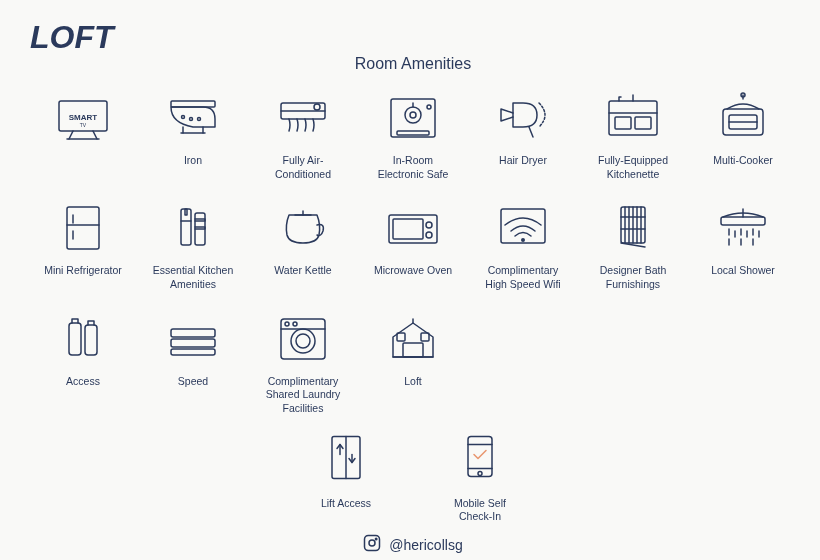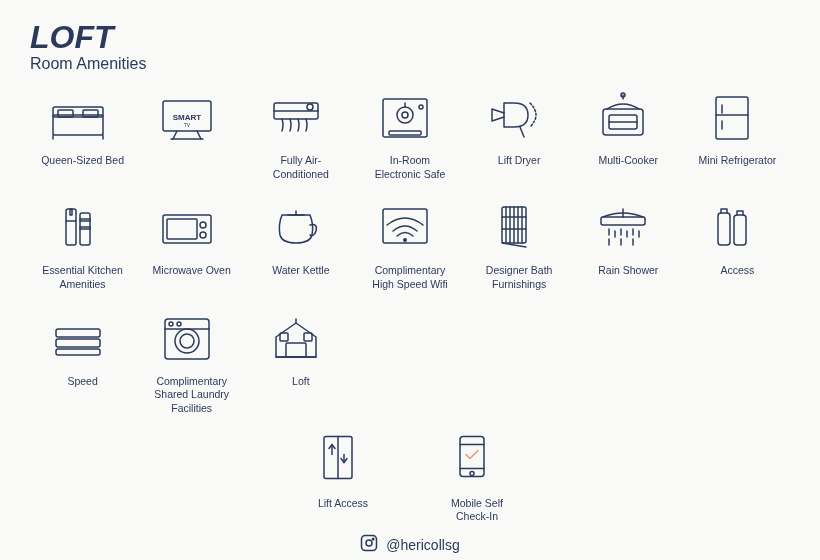--- a/index.html
+++ b/index.html
@@ -6,58 +6,59 @@
     body {
       width: 820px;
       height: 560px;
       background: #f9f9f7;
       font-family: 'Arial', sans-serif;
       overflow: hidden;
     }
     .page {
       width: 820px;
       height: 560px;
-      padding: 20px 30px 10px 30px;
+      padding: 20px 24px 10px 30px;
       display: flex;
       flex-direction: column;
     }
     .header {
       margin-bottom: 8px;
     }
     .title-loft {
       font-size: 32px;
       font-style: italic;
       font-weight: bold;
       color: #2b3a5c;
       line-height: 1.1;
     }
     .title-sub {
       font-size: 16px;
       color: #2b3a5c;
       font-weight: normal;
+      text-align: center;
     }
     .amenities-grid {
       display: grid;
       grid-template-columns: repeat(7, 1fr);
       gap: 6px 4px;
       flex: 1;
     }
     .amenity-item {
       display: flex;
       flex-direction: column;
       align-items: center;
       text-align: center;
       padding: 4px 2px;
     }
     .icon-box {
       width: 70px;
       height: 65px;
       display: flex;
       align-items: center;
-      justify-content: flex-start;
+      justify-content: center;
       margin-bottom: 4px;
     }
     .icon-box svg {
       width: 60px;
       height: 58px;
     }
     .amenity-label {
       font-size: 10.5px;
       color: #2b3a5c;
       line-height: 1.3;
@@ -93,47 +94,49 @@
 <body>
 
 <div class="page">
   <div class="header">
     <div class="title-loft">LOFT</div>
     <div class="title-sub">Room Amenities</div>
   </div>
 
   <div class="amenities-grid">
 
-    <div class="amenity-item">
-      <div class="icon-box">
-        <svg viewBox="0 0 60 50">
-            <rect x="5" y="22" width="50" height="20" rx="2" class="stroke"></rect>
-            <rect x="5" y="14" width="50" height="10" rx="2" class="stroke"></rect>
-            <line x1="5" y1="42" x2="5" y2="46" class="stroke"></line>
-            <line x1="55" y1="42" x2="55" y2="46" class="stroke"></line>
-            <rect x="10" y="17" width="15" height="7" rx="1" class="stroke"></rect>
-            <rect x="35" y="17" width="15" height="7" rx="1" class="stroke"></rect>
-          </svg>
-      </div>
-      <div class="amenity-label">Queen-Sized Bed</div>
-    </div>
 
     <div class="amenity-item">
       <div class="icon-box">
         <svg viewBox="0 0 60 50">
             <rect x="6" y="8" width="48" height="30" rx="2" class="stroke"></rect>
             <line x1="20" y1="38" x2="16" y2="46" class="stroke"></line>
             <line x1="40" y1="38" x2="44" y2="46" class="stroke"></line>
             <line x1="14" y1="46" x2="46" y2="46" class="stroke"></line>
             <text x="30" y="27" text-anchor="middle" font-size="8" fill="#2b3a5c" font-weight="bold">SMART</text>
             <text x="30" y="34" text-anchor="middle" font-size="5" fill="#2b3a5c">TV</text>
           </svg>
       </div>
     </div>
 
+    <div class="amenity-item">
+      <div class="icon-box">
+        <svg viewBox="0 0 60 50">
+            <rect x="8" y="8" width="44" height="6" rx="1" class="stroke"></rect>
+            <path d="M8 14 Q8 30 30 34 L52 34 L52 26 Q52 14 40 14 Z" class="stroke"></path>
+            <line x1="20" y1="34" x2="20" y2="40" class="stroke"></line>
+            <line x1="40" y1="34" x2="40" y2="40" class="stroke"></line>
+            <line x1="18" y1="40" x2="42" y2="40" class="stroke"></line>
+            <circle cx="20" cy="24" r="1.5" class="stroke"></circle>
+            <circle cx="28" cy="26" r="1.5" class="stroke"></circle>
+            <circle cx="36" cy="26" r="1.5" class="stroke"></circle>
+          </svg>
+      </div>
+      <div class="amenity-label">Iron</div>
+    </div>
 
     <div class="amenity-item">
       <div class="icon-box">
         <svg viewBox="0 0 60 50">
             <rect x="8" y="10" width="44" height="16" rx="2" class="stroke"></rect>
             <line x1="8" y1="18" x2="52" y2="18" class="stroke"></line>
             <path d="M16 26 Q18 32 16 38" class="stroke"></path>
             <path d="M24 26 Q26 32 24 38" class="stroke"></path>
             <path d="M32 26 Q34 32 32 38" class="stroke"></path>
             <path d="M40 26 Q42 32 40 38" class="stroke"></path>
@@ -159,23 +162,36 @@
 
     <div class="amenity-item">
       <div class="icon-box">
         <svg viewBox="0 0 60 50">
             <path d="M30 10 Q44 10 44 22 Q44 34 30 34 L20 34 L20 10 Z" class="stroke"></path>
             <path d="M20 20 L8 16 L8 28 L20 24" class="stroke"></path>
             <line x1="36" y1="34" x2="40" y2="44" class="stroke"></line>
             <path d="M46 10 Q52 16 52 22 Q52 28 46 34" class="stroke" stroke-dasharray="2,2"></path>
           </svg>
       </div>
-      <div class="amenity-label">Lift Dryer</div>
-    </div>
-
+      <div class="amenity-label">Hair Dryer</div>
+    </div>
+
+    <div class="amenity-item">
+      <div class="icon-box">
+        <svg viewBox="0 0 60 50">
+            <rect x="6" y="8" width="48" height="34" rx="2" class="stroke"></rect>
+            <line x1="6" y1="20" x2="54" y2="20" class="stroke"></line>
+            <rect x="12" y="24" width="16" height="12" rx="1" class="stroke"></rect>
+            <rect x="32" y="24" width="16" height="12" rx="1" class="stroke"></rect>
+            <path d="M16 8 L16 4 L18 4" class="stroke"></path>
+            <path d="M30 8 L30 2" class="stroke"></path>
+          </svg>
+      </div>
+      <div class="amenity-label">Fully-Equipped<br>Kitchenette</div>
+    </div>
 
     <div class="amenity-item">
       <div class="icon-box">
         <svg viewBox="0 0 60 50">
             <rect x="10" y="16" width="40" height="26" rx="3" class="stroke"></rect>
             <path d="M14 16 Q30 6 46 16" class="stroke"></path>
             <line x1="30" y1="6" x2="30" y2="2" class="stroke"></line>
             <circle cx="30" cy="2" r="2" class="stroke"></circle>
             <rect x="16" y="22" width="28" height="14" rx="2" class="stroke"></rect>
             <line x1="16" y1="29" x2="44" y2="29" class="stroke"></line>
@@ -206,39 +222,39 @@
             <path d="M32 16 L42 16 L42 18 L32 18" class="stroke"></path>
             <path d="M32 24 L42 24 L42 26 L32 26" class="stroke"></path>
           </svg>
       </div>
       <div class="amenity-label">Essential Kitchen<br>Amenities</div>
     </div>
 
     <div class="amenity-item">
       <div class="icon-box">
         <svg viewBox="0 0 60 50">
+            <path d="M16 12 Q12 22 14 32 Q16 40 30 40 Q44 40 46 32 Q48 22 44 12 Z" class="stroke"></path>
+            <path d="M44 22 Q52 20 50 28 Q48 34 44 32" class="stroke"></path>
+            <line x1="22" y1="12" x2="38" y2="12" class="stroke"></line>
+            <line x1="30" y1="8" x2="30" y2="12" class="stroke"></line>
+          </svg>
+      </div>
+      <div class="amenity-label">Water Kettle</div>
+    </div>
+
+    <div class="amenity-item">
+      <div class="icon-box">
+        <svg viewBox="0 0 60 50">
             <rect x="6" y="12" width="48" height="28" rx="2" class="stroke"></rect>
             <rect x="10" y="16" width="30" height="20" rx="1" class="stroke"></rect>
             <circle cx="46" cy="22" r="3" class="stroke"></circle>
             <circle cx="46" cy="32" r="3" class="stroke"></circle>
           </svg>
       </div>
       <div class="amenity-label">Microwave Oven</div>
-    </div>
-
-    <div class="amenity-item">
-      <div class="icon-box">
-        <svg viewBox="0 0 60 50">
-            <path d="M16 12 Q12 22 14 32 Q16 40 30 40 Q44 40 46 32 Q48 22 44 12 Z" class="stroke"></path>
-            <path d="M44 22 Q52 20 50 28 Q48 34 44 32" class="stroke"></path>
-            <line x1="22" y1="12" x2="38" y2="12" class="stroke"></line>
-            <line x1="30" y1="8" x2="30" y2="12" class="stroke"></line>
-          </svg>
-      </div>
-      <div class="amenity-label">Water Kettle</div>
     </div>
 
     <div class="amenity-item">
       <div class="icon-box">
         <svg viewBox="0 0 60 50">
             <rect x="8" y="6" width="44" height="34" rx="2" class="stroke"></rect>
             <path d="M18 28 Q30 18 42 28" class="stroke"></path>
             <path d="M22 33 Q30 26 38 33" class="stroke"></path>
             <circle cx="30" cy="37" r="2" fill="#2b3a5c"></circle>
             <path d="M12 22 Q30 8 48 22" class="stroke"></path>
@@ -274,21 +290,21 @@
             <line x1="22" y1="28" x2="22" y2="34" class="stroke"></line>
             <line x1="28" y1="26" x2="28" y2="32" class="stroke"></line>
             <line x1="34" y1="28" x2="34" y2="34" class="stroke"></line>
             <line x1="40" y1="26" x2="40" y2="32" class="stroke"></line>
             <line x1="46" y1="28" x2="46" y2="34" class="stroke"></line>
             <line x1="16" y1="36" x2="16" y2="42" class="stroke"></line>
             <line x1="28" y1="36" x2="28" y2="42" class="stroke"></line>
             <line x1="40" y1="36" x2="40" y2="42" class="stroke"></line>
           </svg>
       </div>
-      <div class="amenity-label">Rain Shower</div>
+      <div class="amenity-label">Local Shower</div>
     </div>
 
     <div class="amenity-item">
       <div class="icon-box">
         <svg viewBox="0 0 60 50">
             <rect x="16" y="10" width="12" height="32" rx="3" class="stroke"></rect>
             <path d="M19 10 L19 6 L25 6 L25 10" class="stroke"></path>
             <rect x="32" y="12" width="12" height="30" rx="3" class="stroke"></rect>
             <path d="M35 12 L35 8 L41 8 L41 12" class="stroke"></path>
           </svg>

